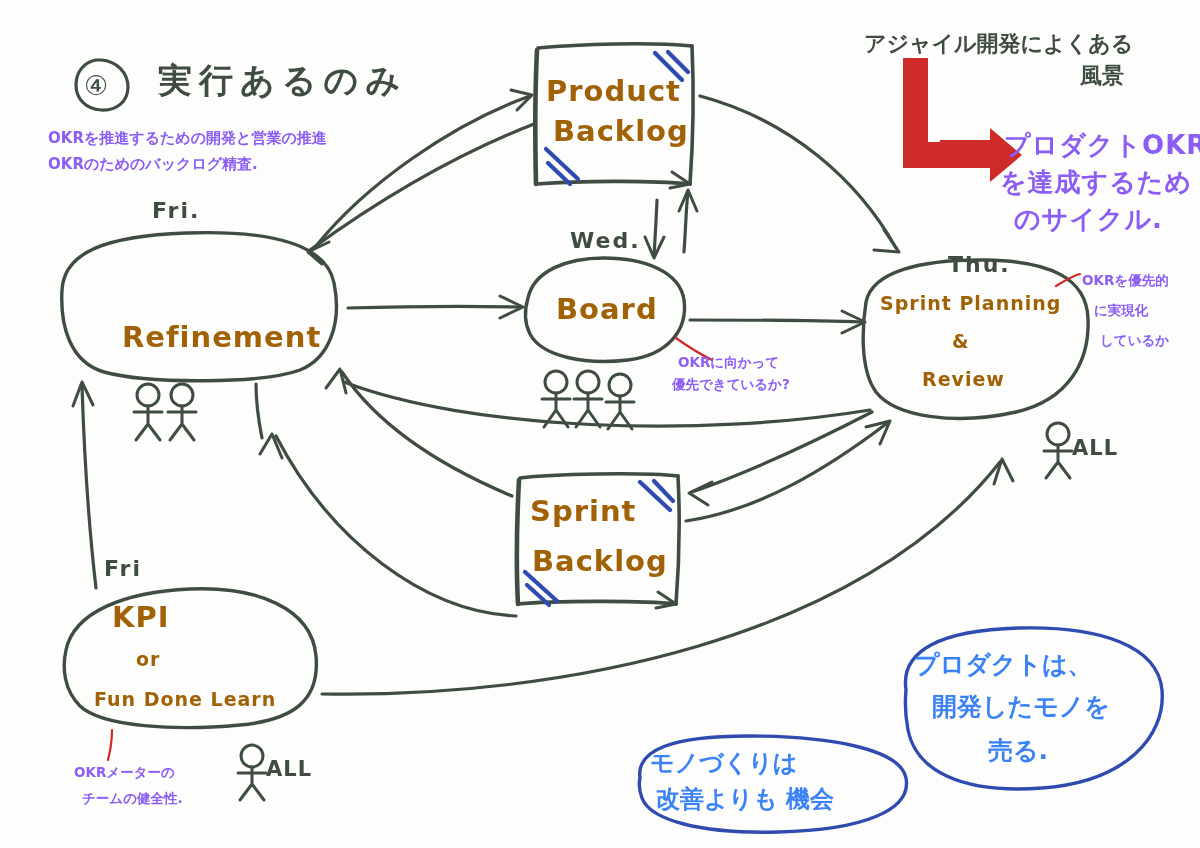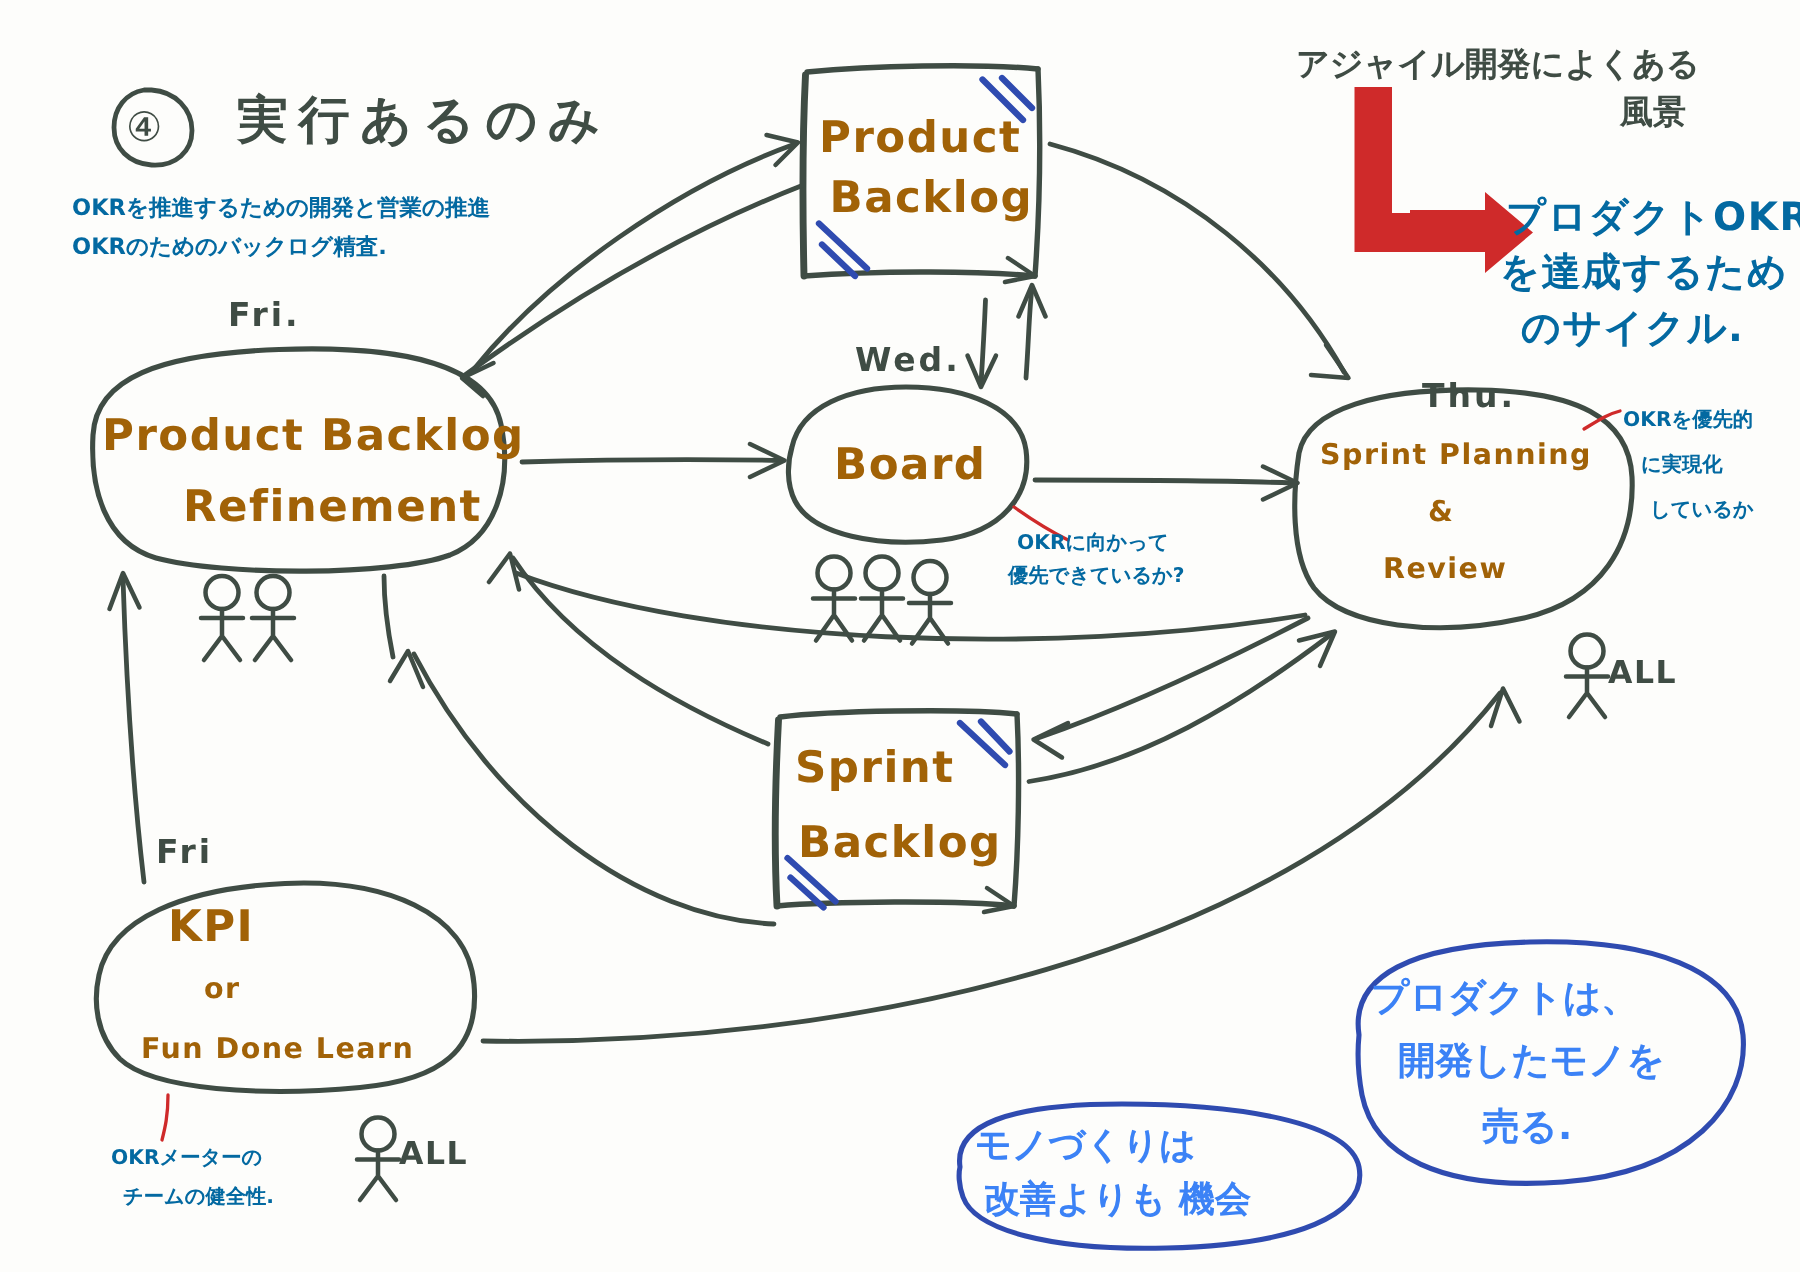--- a/index.html
+++ b/index.html
@@ -18,21 +18,21 @@
     stroke-linecap:round;
     stroke-linejoin:round;
   }
   .blue{fill:none;stroke:#2f4bb0;stroke-linecap:round;stroke-linejoin:round;}
   .red{fill:none;stroke:#cf2a2a;stroke-linecap:round;stroke-linejoin:round;}
   .red-fill{fill:#cf2a2a;}
 
   .txt{position:absolute;white-space:pre;line-height:1.18;}
   .hand{font-family:"DejaVu Sans", sans-serif;color:#3f4c44;}
   .hand-en{font-family:"DejaVu Sans", sans-serif;color:#a16207;letter-spacing:1px;}
-  .redtxt{font-family:"DejaVu Sans", sans-serif;color:#0369a1;}
+  .redtxt{font-family:"DejaVu Sans", sans-serif;color:#8b5cf6;}
   .bluetxt{font-family:"DejaVu Sans", sans-serif;color:#3b82f6;}
 
   .title{font-size:34px;letter-spacing:7px;font-weight:600;}
   .num{font-size:27px;}
   .node-en{font-size:29px;font-weight:600;text-align:center;}
   .node-en-sm{font-size:19px;font-weight:600;text-align:center;}
   .day{font-size:22px;font-weight:600;letter-spacing:2px;}
   .allbl{font-size:21px;font-weight:600;letter-spacing:1px;}
   .note-red{font-size:15px;font-weight:600;line-height:1.45;}
   .note-red-sm{font-size:13.5px;font-weight:600;line-height:1.5;}
@@ -240,21 +240,20 @@
   <div class="txt hand blk-note" style="left:1080px;top:62px;">風景</div>
 
   <div class="txt redtxt big-red" style="left:1004px;top:128px;">プロダクトOKR</div>
   <div class="txt redtxt big-red" style="left:1000px;top:165px;">を達成するため</div>
   <div class="txt redtxt big-red" style="left:1014px;top:202px;">のサイクル.</div>
 
   <div class="txt hand-en node-en" style="left:546px;top:74px;">Product</div>
   <div class="txt hand-en node-en" style="left:553px;top:114px;">Backlog</div>
 
   <div class="txt hand day" style="left:152px;top:198px;">Fri.</div>
-  <div class="txt hand-en node-en" style="left:68px;top:273px;">Product Backlog</div>
   <div class="txt hand-en node-en" style="left:122px;top:320px;">Refinement</div>
 
   <div class="txt hand day" style="left:570px;top:228px;text-align:center;">Wed.</div>
   <div class="txt hand-en node-en" style="left:556px;top:292px;">Board</div>
 
   <div class="txt hand day" style="left:948px;top:252px;">Thu.</div>
   <div class="txt hand-en node-en-sm" style="left:880px;top:292px;">Sprint Planning</div>
   <div class="txt hand-en node-en-sm" style="left:952px;top:330px;">&amp;</div>
   <div class="txt hand-en node-en-sm" style="left:922px;top:368px;">Review</div>
   <div class="txt hand allbl" style="left:1072px;top:436px;">ALL</div>

